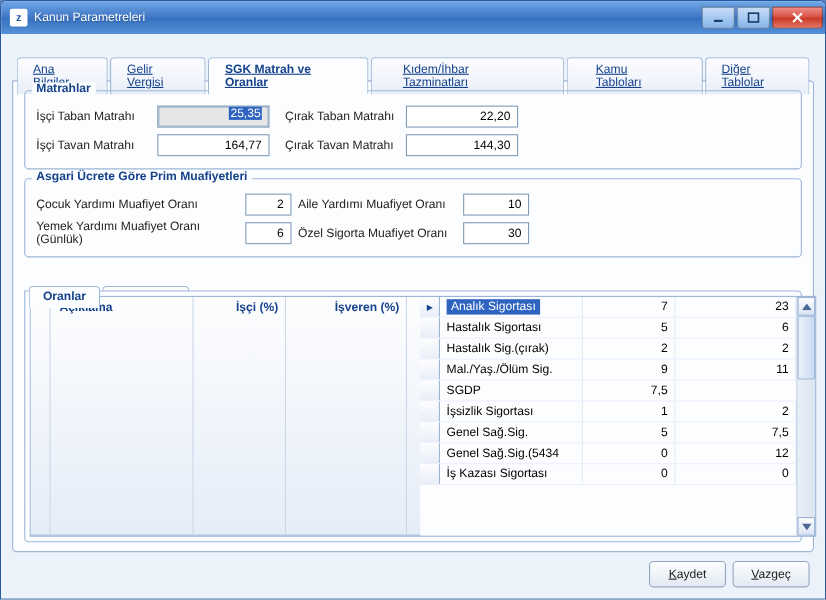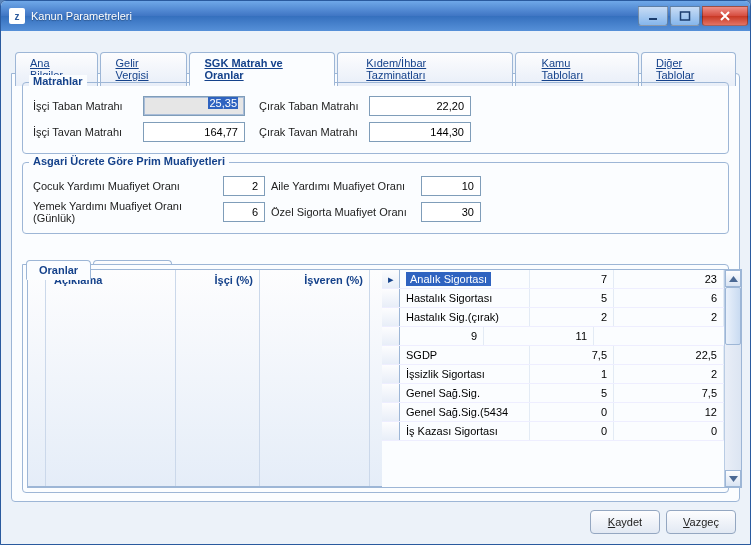--- a/index.html
+++ b/index.html
@@ -172,30 +172,32 @@
                 <div class="grow">
                   <div class="gc c0"></div>
                   <div class="gc c1">
                     <span>Hastalık Sig.(çırak)</span>
                   </div>
                   <div class="gc c2">2</div>
                   <div class="gc c3">2</div>
                 </div>
                 <div class="grow">
                   <div class="gc c0"></div>
+                  <div class="gc c1">
+                    <span>Mal./Yaş./Ölüm Sig.</span>
+                  </div>
                   <div class="gc c2">9</div>
                   <div class="gc c3">11</div>
                 </div>
                 <div class="grow">
                   <div class="gc c0"></div>
                   <div class="gc c1">
                     <span>SGDP</span>
                   </div>
                   <div class="gc c2">7,5</div>
-                  <div class="gc c3">22,5</div>
                 </div>
                 <div class="grow">
                   <div class="gc c0"></div>
                   <div class="gc c1">
                     <span>İşsizlik Sigortası</span>
                   </div>
                   <div class="gc c2">1</div>
                   <div class="gc c3">2</div>
                 </div>
                 <div class="grow">

